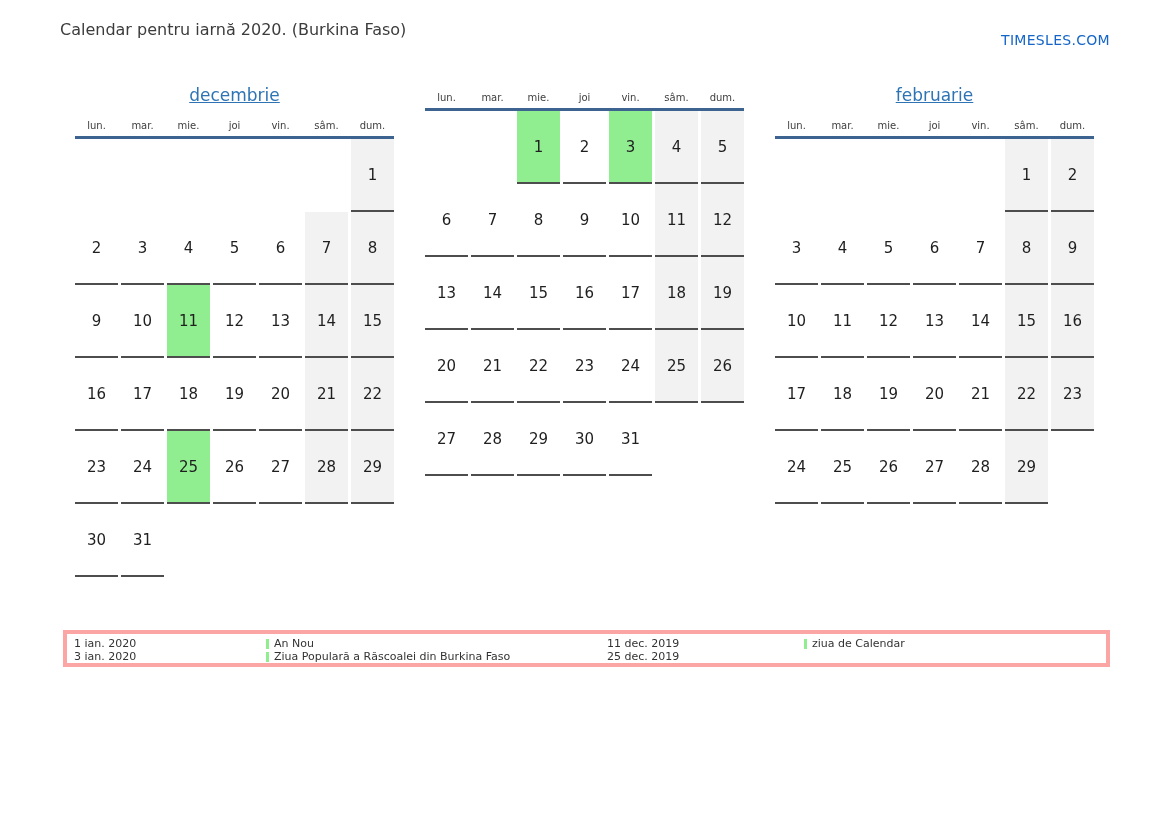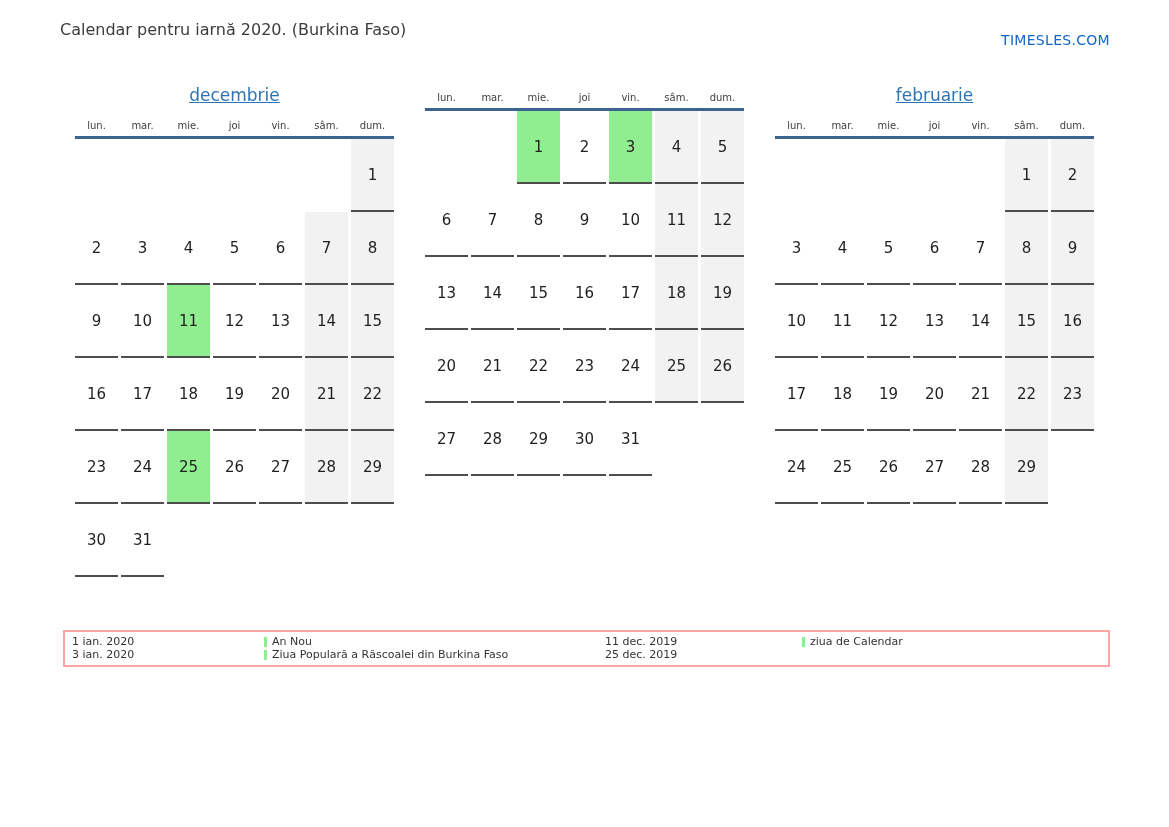--- a/index.html
+++ b/index.html
@@ -81,21 +81,21 @@
     font-size: 15px;
     color: #1f1f1f;
   }
   .cell.day { border-bottom: 2px solid var(--cellline); }
   .cell.weekend { background: var(--weekend); }
   .cell.holiday { background: var(--holiday); }
   .legend {
     position: absolute;
     left: 63px; top: 630px;
     width: 1047px; height: 37px;
-    border: 2px solid #fca5a5;
+    border: 4px solid #fca5a5;
     display: grid;
     grid-template-columns: 192px 341px 197px 1fr;
     padding: 3px 0 0 7px;
     font-size: 11px;
     line-height: 13px;
     color: #333333;
   }
   .lg-col > div { height: 13px; white-space: nowrap; overflow: hidden; }
   .lg-label {
     display: flex;

